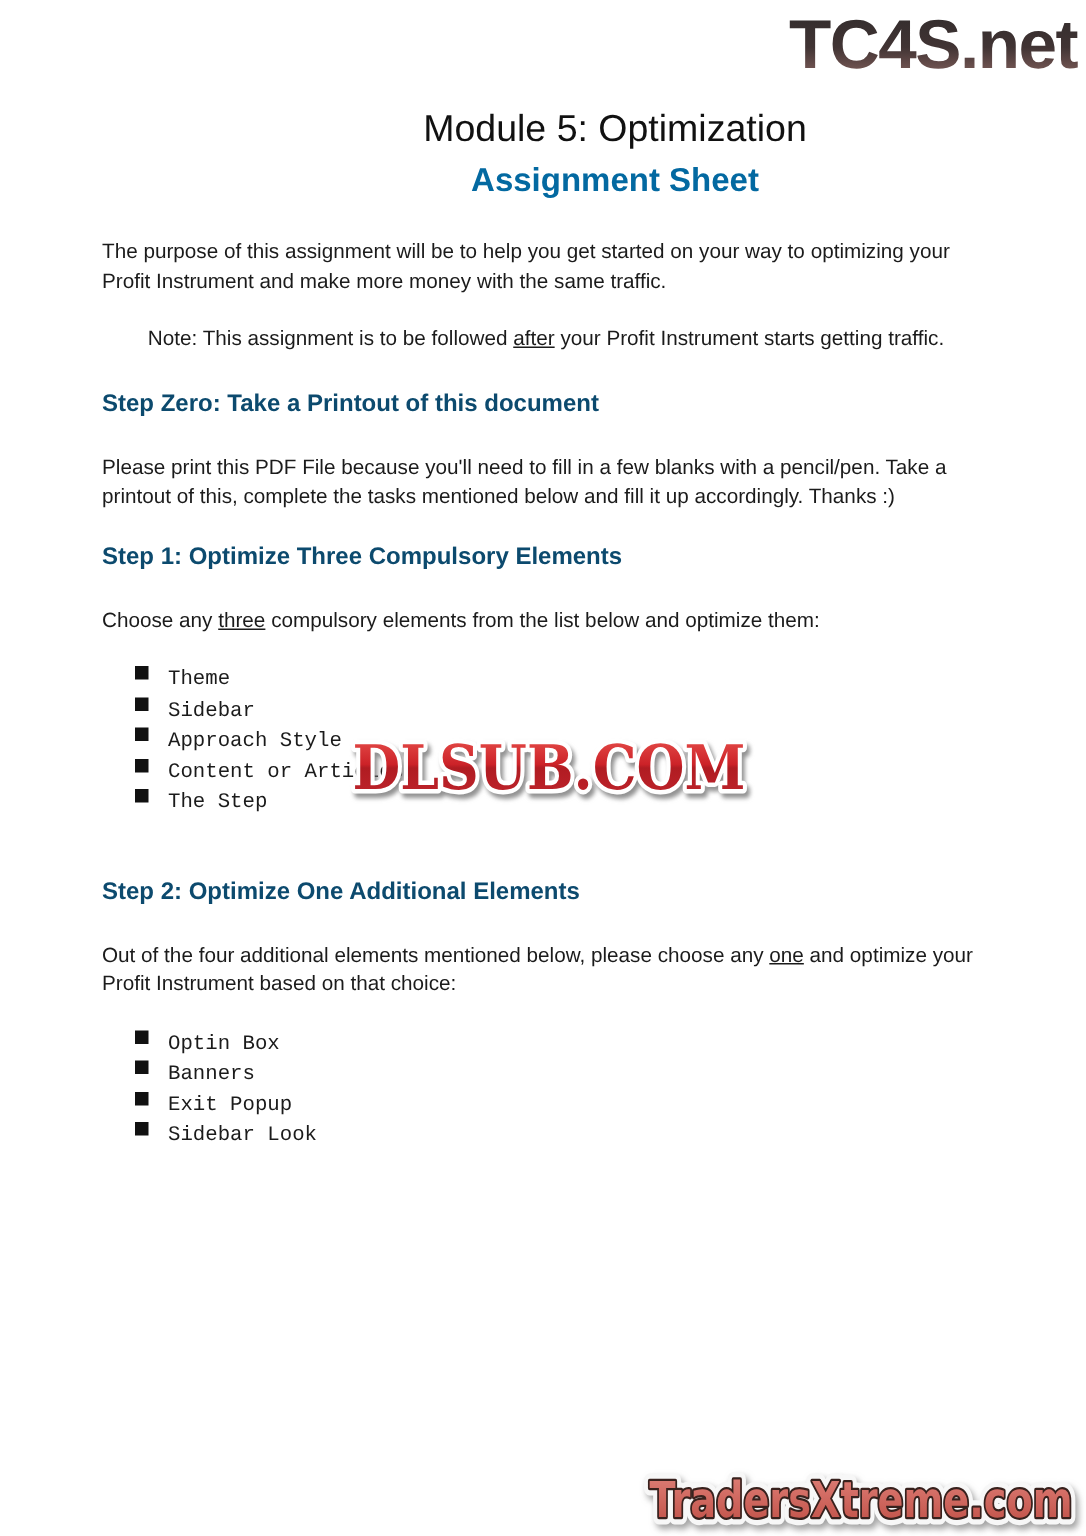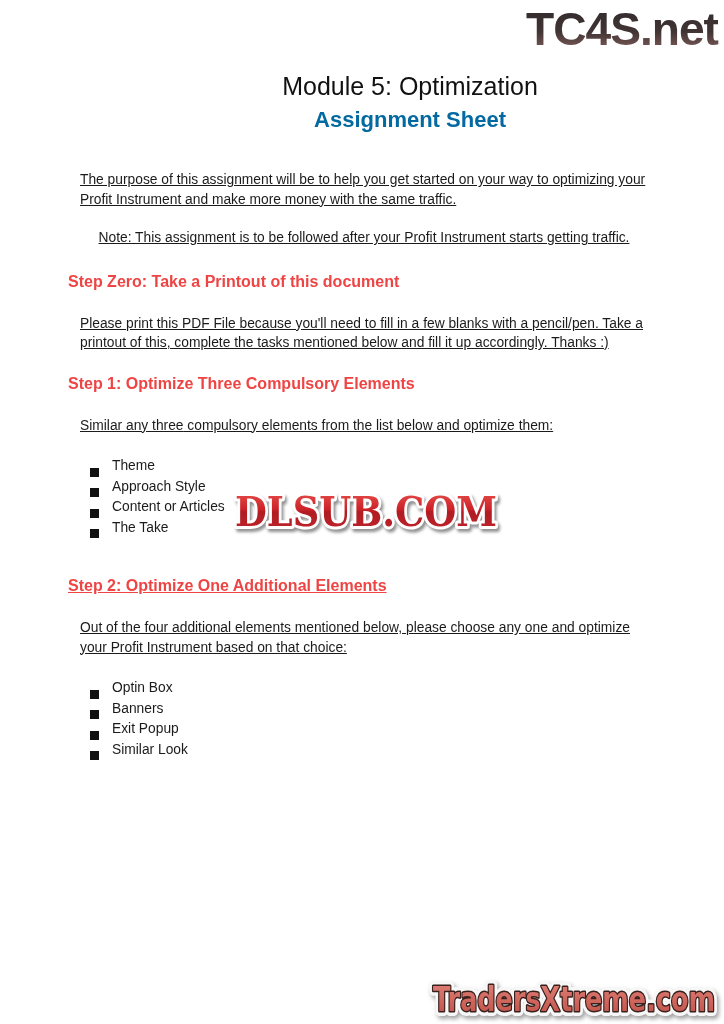--- a/index.html
+++ b/index.html
@@ -32,38 +32,38 @@
   }
   .doc-subtitle {
     font-size: 22px; font-weight: bold; color: #0369a1; margin: 0;
   }
 
   
   .content {
     position: absolute; left: 68px; top: 158px; width: 592px;
     font-size: 13.8px; line-height: 19.5px;
   }
-  .content p { margin: 12px; text-decoration: underline; }
+  .content p { margin: 0; }
   p.intro { margin-bottom: 19px; }
   p.note { margin-bottom: 24px; text-align: center; }
   h2.step {
-    font-size: 16px; line-height: 20px; font-weight: bold; color: #ef4444;
+    font-size: 16px; line-height: 20px; font-weight: bold; color: #0c4a6e;
     margin: 0 0 22px 0;
   }
-  h2.step.gap-top { margin-top: 0; text-decoration: underline; }
+  h2.step.gap-top { margin-top: 0; }
   p.body-para { margin-bottom: 21px; }
   p.lead-in { margin-bottom: 21px; }
   .u { text-decoration: underline; }
 
   ul.bullets {
     list-style: none; margin: 0 0 38px 0; padding: 0 0 0 22px;
   }
   ul.bullets.last { margin-bottom: 0; }
   ul.bullets li {
-    display: flex; align-items: flex-end; line-height: 20.5px;
+    display: flex; align-items: flex-start; line-height: 20.5px; font-family: Liberation Mono, monospace;
   }
   .sq {
     display: inline-block; width: 9px; height: 9px; background: #111111;
     margin-right: 13px; flex: 0 0 auto;
   }
 
   
   .wm-center {
     position: absolute; left: 224px; top: 480px; width: 284px; height: 60px;
     filter: drop-shadow(2px 3px 1.5px rgba(110,110,110,0.75));
@@ -107,38 +107,42 @@
 <div class="content">
 
   <p class="intro">The purpose of this assignment will be to help you get started on your way to optimizing your Profit Instrument and make more money with the same traffic.</p>
 
   <p class="note"><span>Note: This assignment is to be followed </span><span class="u">after</span><span> your Profit Instrument starts getting traffic.</span></p>
 
   <h2 class="step">Step Zero: Take a Printout of this document</h2>
   <p class="body-para">Please print this PDF File because you'll need to fill in a few blanks with a pencil/pen. Take a printout of this, complete the tasks mentioned below and fill it up accordingly. Thanks :)</p>
 
   <h2 class="step">Step 1: Optimize Three Compulsory Elements</h2>
-  <p class="lead-in"><span>Similar any </span><span class="u">three</span><span> compulsory elements from the list below and optimize them:</span></p>
+  <p class="lead-in"><span>Choose any </span><span class="u">three</span><span> compulsory elements from the list below and optimize them:</span></p>
 
   <ul class="bullets">
     <li>
         <span class="sq"></span>
         <span>Theme</span>
+      </li>
+    <li>
+        <span class="sq"></span>
+        <span>Sidebar</span>
       </li>
     <li>
         <span class="sq"></span>
         <span>Approach Style</span>
       </li>
     <li>
         <span class="sq"></span>
         <span>Content or Articles</span>
       </li>
     <li>
         <span class="sq"></span>
-        <span>The Take</span>
+        <span>The Step</span>
       </li>
   </ul>
 
   <h2 class="step gap-top">Step 2: Optimize One Additional Elements</h2>
   <p class="lead-in"><span>Out of the four additional elements mentioned below, please choose any </span><span class="u">one</span><span> and optimize your Profit Instrument based on that choice:</span></p>
 
   <ul class="bullets last">
     <li>
         <span class="sq"></span>
         <span>Optin Box</span>
@@ -146,21 +150,21 @@
     <li>
         <span class="sq"></span>
         <span>Banners</span>
       </li>
     <li>
         <span class="sq"></span>
         <span>Exit Popup</span>
       </li>
     <li>
         <span class="sq"></span>
-        <span>Similar Look</span>
+        <span>Sidebar Look</span>
       </li>
   </ul>
 
 </div>
 
 <div class="wm-center">
   <svg width="284" height="60" viewBox="0 0 284 60">
     <defs>
       <linearGradient id="redGrad" x1="0" y1="0" x2="0" y2="1">
         <stop offset="0" stop-color="#ea5550"></stop>

